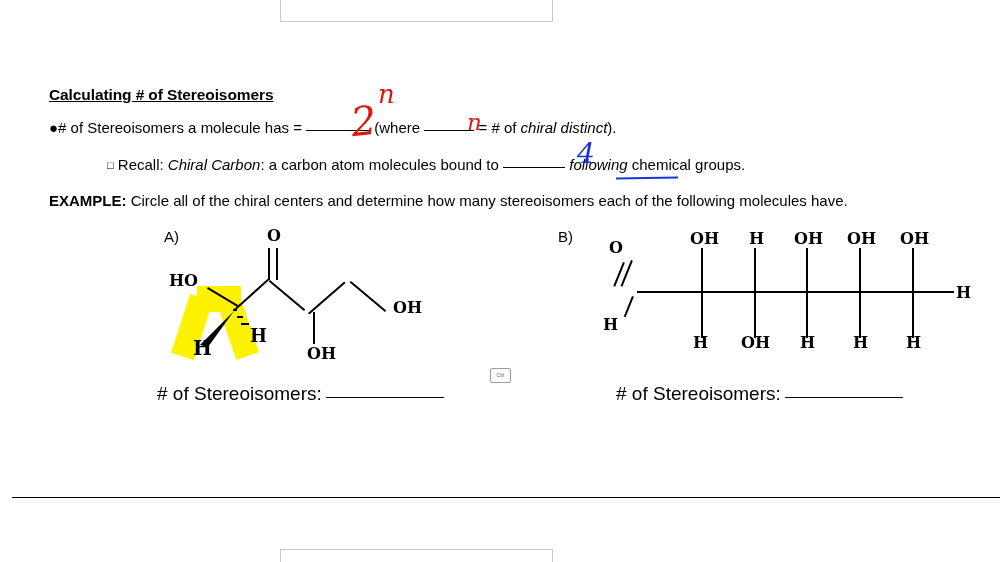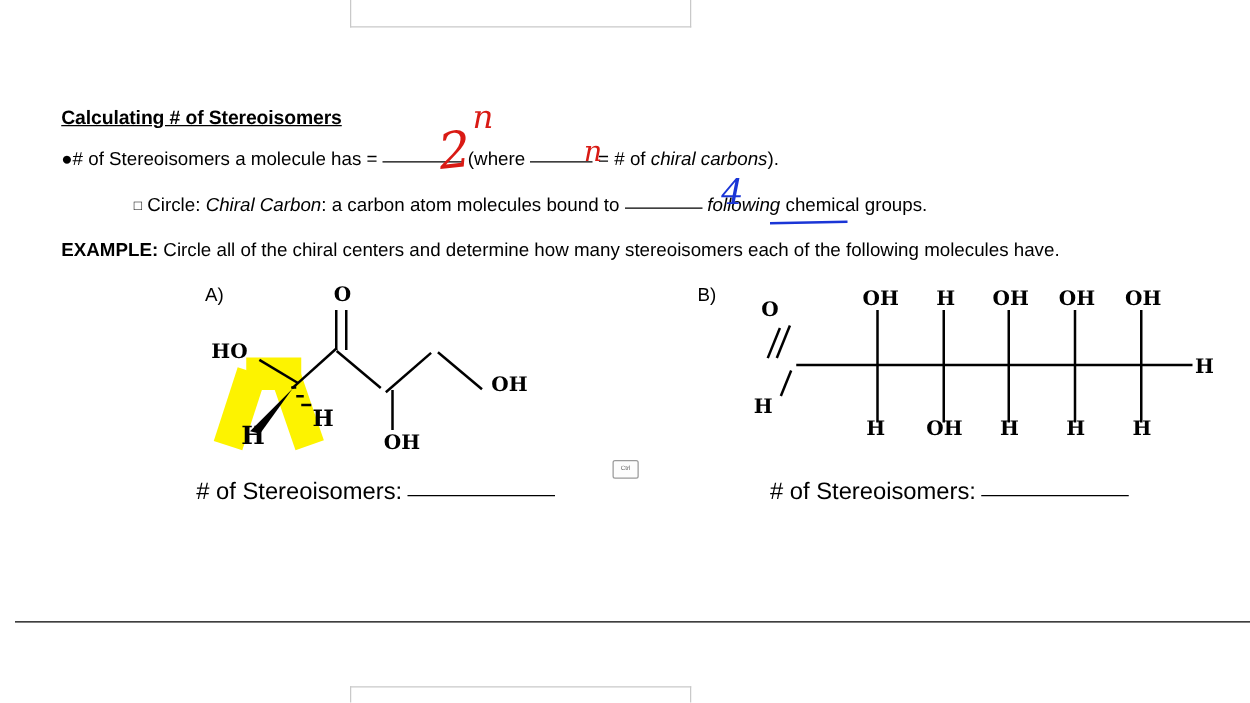--- a/index.html
+++ b/index.html
@@ -210,29 +210,29 @@
 
 <div class="page">
 
   <div class="top-rule"></div>
   <div class="bottom-rule"></div>
   <div class="bottom-box"></div>
 
   <div class="title">Calculating # of Stereoisomers</div>
 
   <div class="bullet-line">
-    <span>●# of Stereoisomers a molecule has = </span><span class="blank-line" style="width:64px"></span> <span>(where </span><span class="blank-line" style="width:50px"></span><span> = # of </span><span class="italic">chiral carbons</span><span>).</span>
+    <span>●# of Stereoisomers a molecule has = </span><span class="blank-line" style="width:64px"></span> <span>(where </span><span class="blank-line" style="width:50px"></span><span> = # of </span><span class="italic">chiral distinct</span><span>).</span>
   </div>
 
   <div class="hand hand-2">2</div>
   <div class="hand hand-n-sup">n</div>
   <div class="hand hand-n-inline">n</div>
 
   <div class="recall-line">
-    <span class="sq">□</span><span> Circle: </span><span class="italic">Chiral Carbon</span><span>: a carbon atom molecules bound to </span><span class="blank-line" style="width:62px"></span> <span class="italic">following</span><span> chemical groups.</span>
+    <span class="sq">□</span><span> Recall: </span><span class="italic">Chiral Carbon</span><span>: a carbon atom molecules bound to </span><span class="blank-line" style="width:62px"></span> <span class="italic">following</span><span> chemical groups.</span>
   </div>
 
   <div class="hand hand-4">4</div>
   <div class="blue-underline"></div>
 
   <div class="example-line">
     <span class="example-label">EXAMPLE:</span><span> Circle all of the chiral centers and determine how many stereoisomers each of the following molecules have.</span>
   </div>
 
   <div class="panel-label lbl-a">A)</div>

